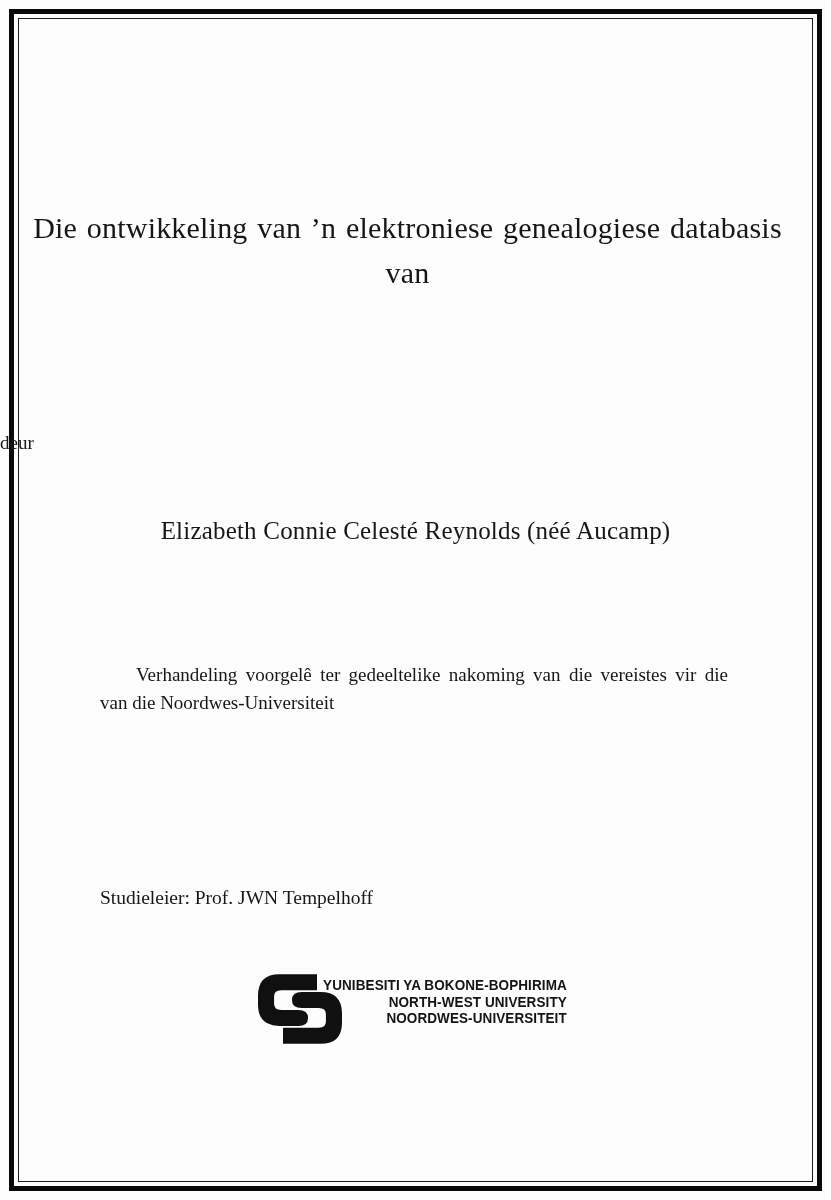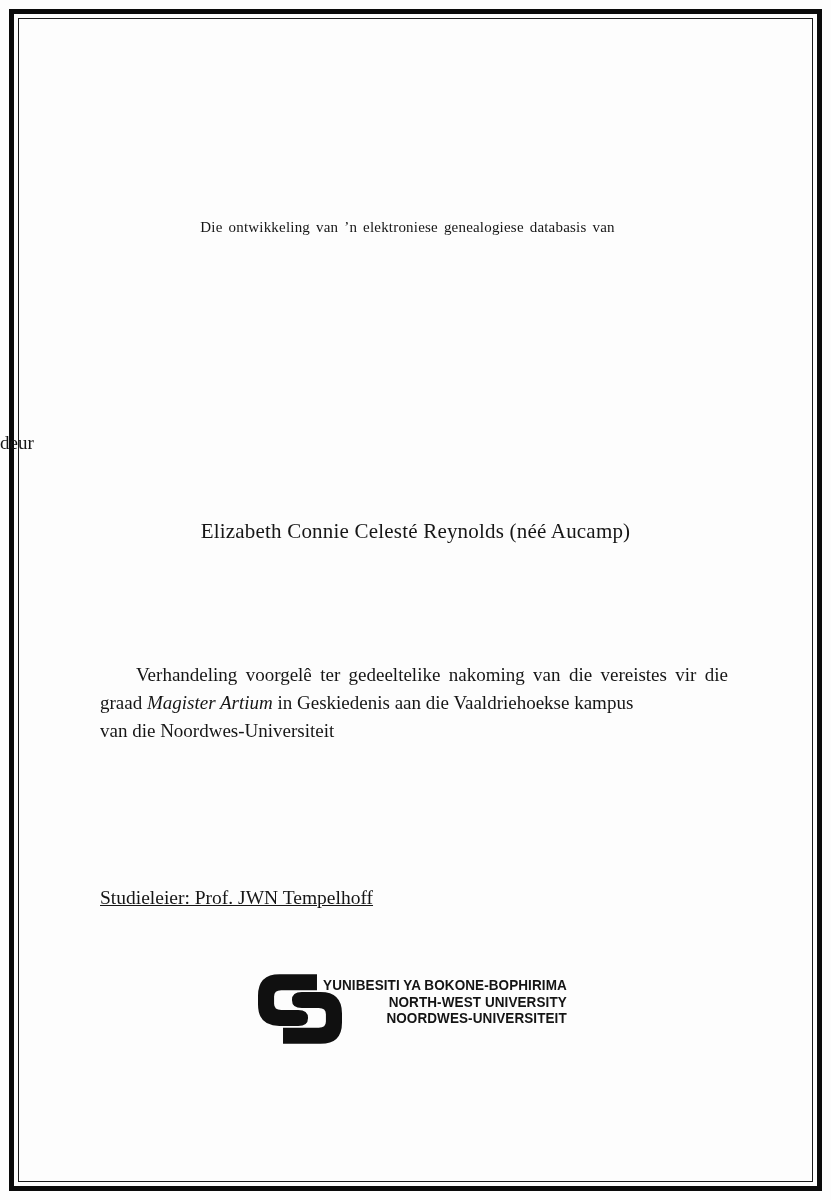--- a/index.html
+++ b/index.html
@@ -24,42 +24,42 @@
     border: 1.5px solid #1c1c1c;
     pointer-events: none;
   }
   .title {
     position: absolute;
     top: 205px;
     left: 24px;
     right: 40px;
     margin: 0;
     text-align: center;
-    font-size: 15px;
+    font-size: 30px;
     font-weight: 400;
     line-height: 45px;
     letter-spacing: 0.2px;
     word-spacing: 2px;
   }
   .title .tl { display: block; }
   .byline {
     position: absolute;
     top: 431px;
     left: 0;
     right: 0;
     font-size: 19px;
     line-height: 24px;
   }
   .author {
     position: absolute;
     top: 517px;
     left: 0;
     right: 0;
     text-align: center;
-    font-size: 21px;
+    font-size: 25px;
     line-height: 28px;
     letter-spacing: 0.2px;
   }
   .submission {
     position: absolute;
     left: 100px;
     width: 628px;
     top: 661px;
     font-size: 19px;
     line-height: 28px;
@@ -69,21 +69,20 @@
     text-align-last: justify;
     white-space: nowrap;
     margin-left: 36px;
   }
   .supervisor-block {
     position: absolute;
     left: 100px;
     top: 884px;
     font-size: 19.5px;
     line-height: 28px;
-    text-decoration: underline;
   }
   .logo-mark {
     position: absolute;
     left: 258px;
     top: 974px;
     width: 84px;
     height: 70px;
   }
   .logo-mark path { fill: #101010; }
   .logo-text {
@@ -112,21 +111,20 @@
   <h1 class="title">
     <span class="tl">Die ontwikkeling van ’n elektroniese genealogiese databasis van</span>
   </h1>
 
   <div class="byline">deur</div>
 
   <div class="author">Elizabeth Connie Celesté Reynolds (néé Aucamp)</div>
 
   <div class="submission">
     <div class="sub-line1">Verhandeling voorgelê ter gedeeltelike nakoming van die vereistes vir die</div>
-    <div class="sub-line2"><span>graad </span><i>Magister Artium</i><span> in Geskiedenis aan die Vaaldriehoekse kampus</span></div>
     <div class="sub-line3">van die Noordwes-Universiteit</div>
   </div>
 
   <div class="supervisor-block">
     <div>Studieleier: Prof. JWN Tempelhoff</div>
   </div>
 
   <svg class="logo-mark" viewBox="0 0 94 78" xmlns="http://www.w3.org/2000/svg" aria-hidden="true">
     <path d="M66,0 H24 Q0,0 0,24 V34 Q0,58 24,58 H45 Q56,58 56,49 Q56,40 45,40 H26 Q18,40 18,33 V25 Q18,18 26,18 H66 Z" style="fill: rgb(16, 16, 16);"></path>
     <g transform="rotate(180 47 39)">

